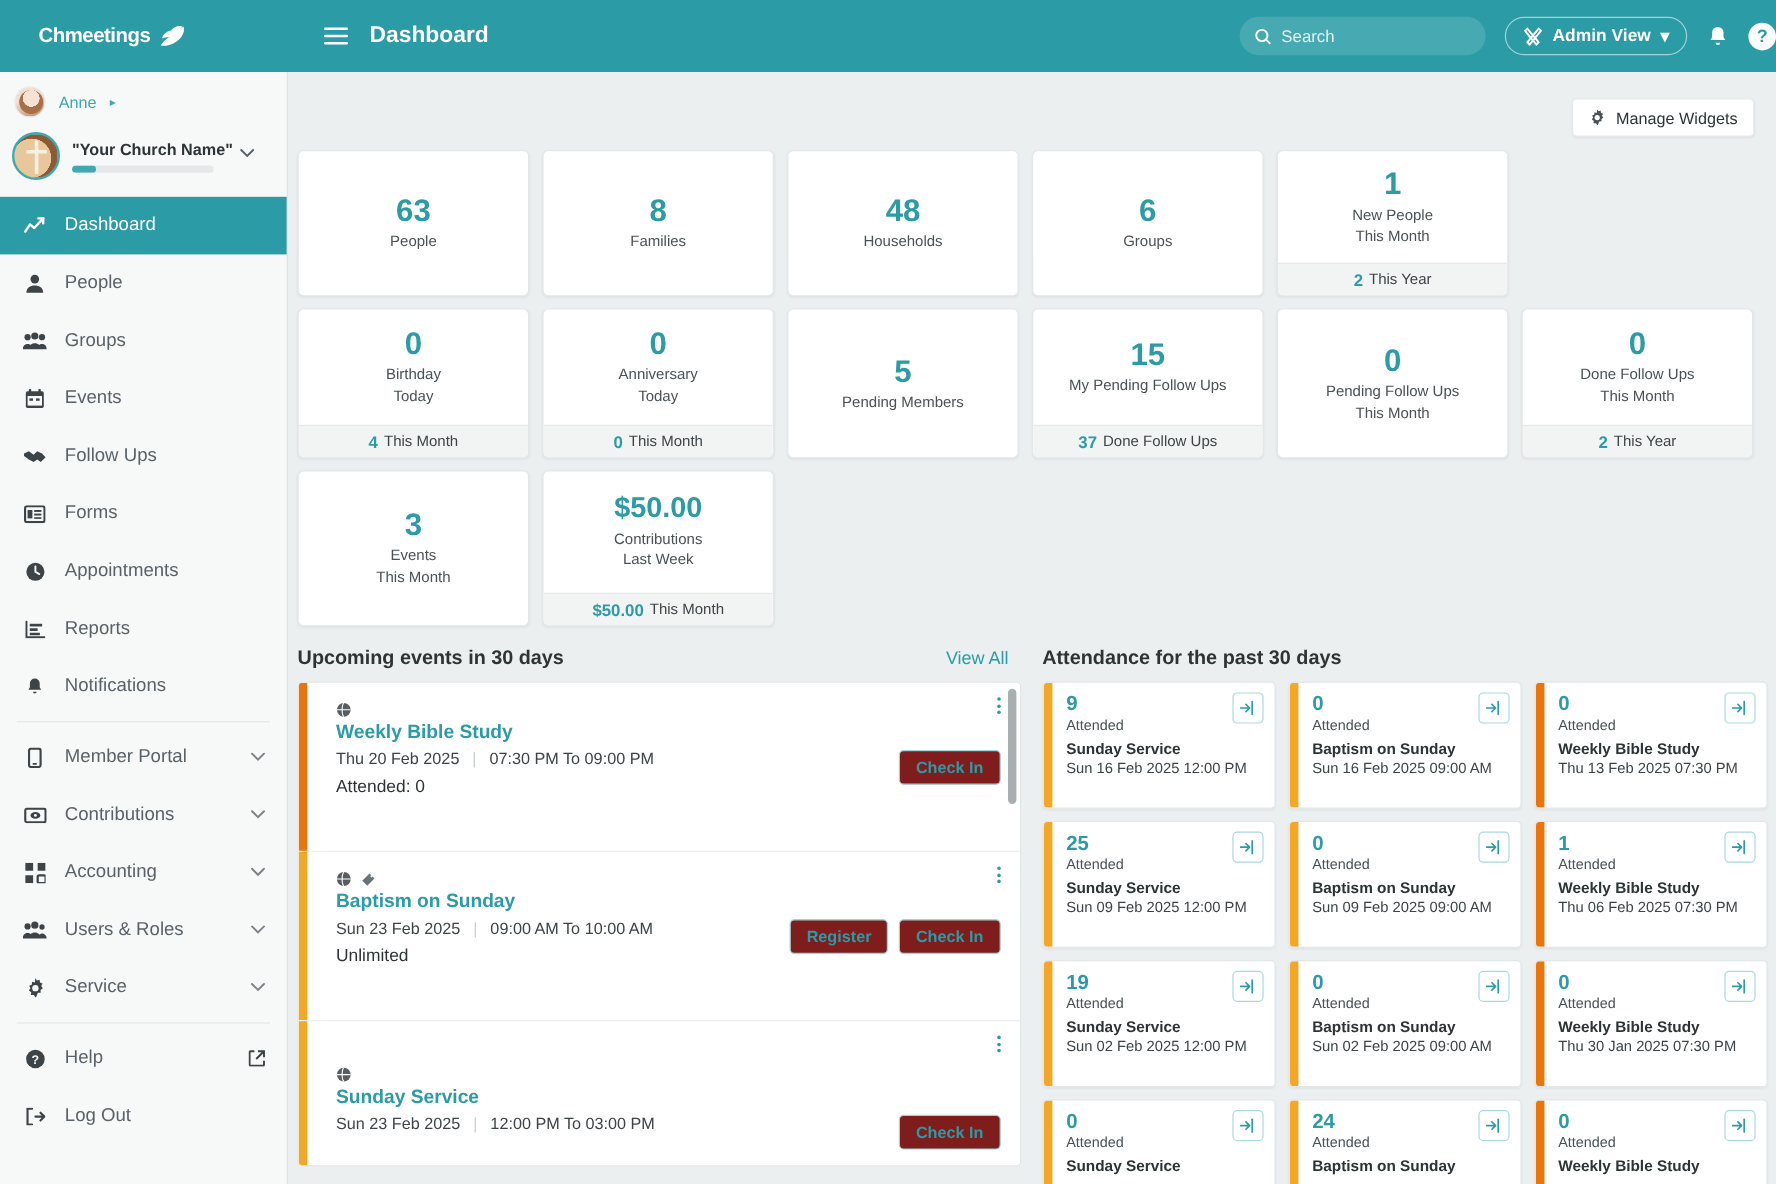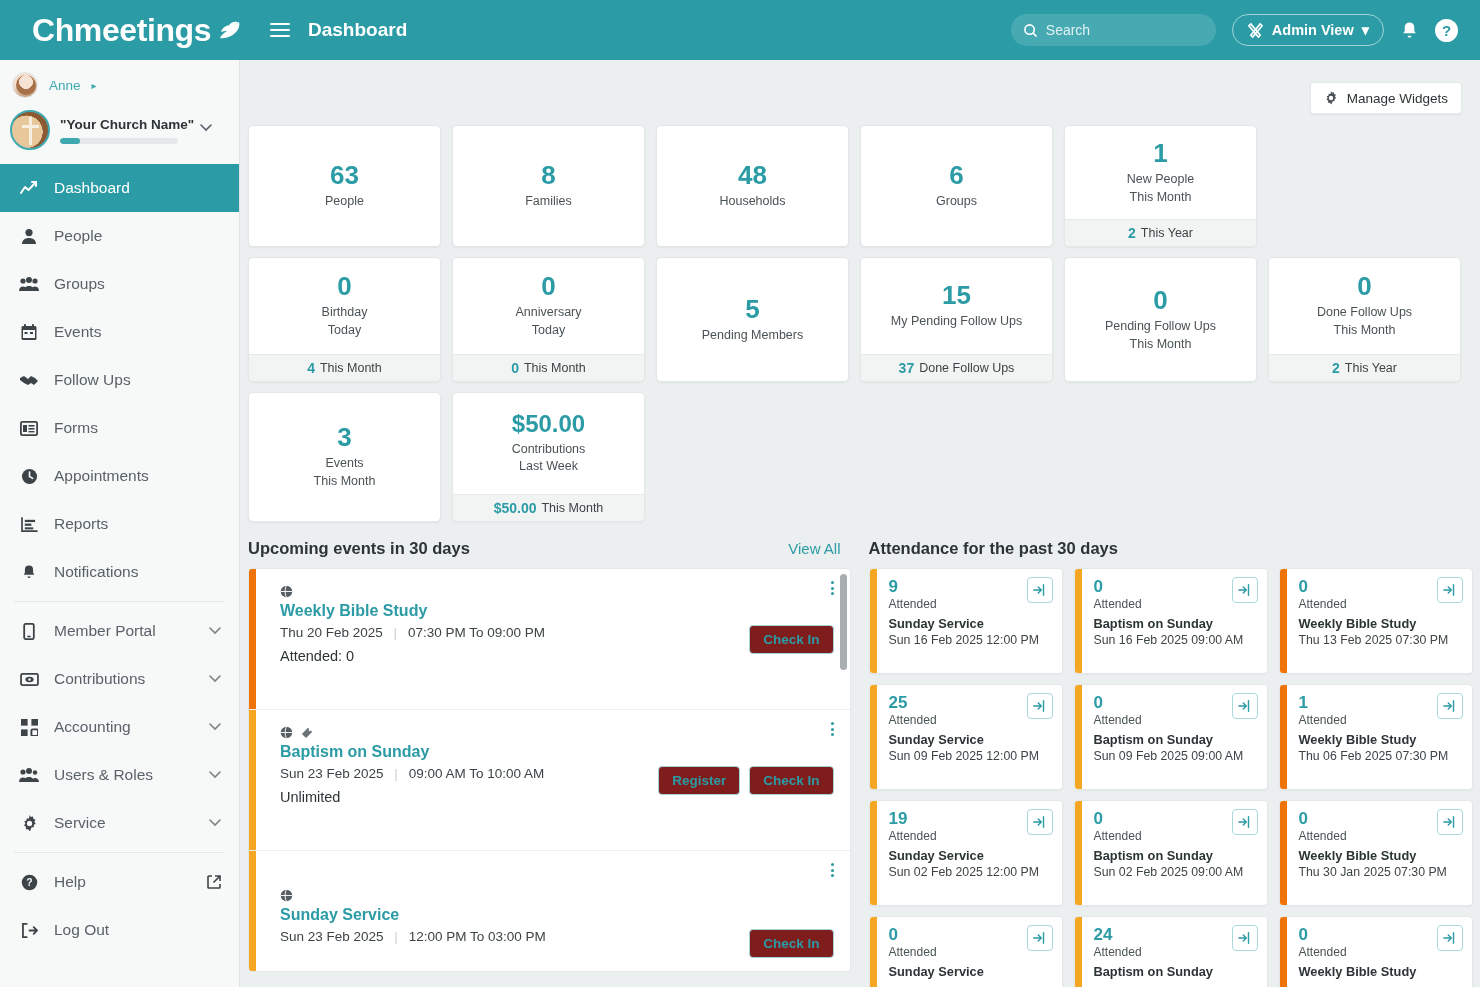--- a/index.html
+++ b/index.html
@@ -12,28 +12,28 @@
 
   
   .topbar {
     position: absolute; top: 0; left: 0; width: 1480px; height: 60px;
     background: #2b9ba5; display: flex; align-items: center; z-index: 20;
   }
   .brand {
     width: 240px; height: 60px; display: flex; align-items: center;
     padding-left: 32px; color: #fff;
   }
-  .brand-text { font-size: 32px; font-weight: 700; letter-spacing: -0.4px; }
+  .brand-text { font-size: 17px; font-weight: 700; letter-spacing: -0.4px; }
   .brand-mark { margin-left: 5px; display: flex; align-items: center; }
   .hamburger-wrap { display: flex; align-items: center; margin-left: 30px; gap: 18px; }
   .hamburger { width: 20px; display: flex; flex-direction: column; gap: 4px; cursor: pointer; }
   .hamburger i { display: block; height: 2px; background: #fff; border-radius: 1px; }
   .page-title { color: #fff; font-size: 19px; font-weight: 700; }
   .topbar-right {
-    margin-left: auto; display: flex; align-items: center; gap: 16px; padding-right: 22px;
+    margin-left: auto; display: flex; align-items: center; gap: 16px; 
   }
   .searchbox {
     width: 205px; height: 32px; border-radius: 16px; background: #47aab2;
     display: flex; align-items: center; padding: 0 12px; gap: 8px; cursor: text;
   }
   .searchbox input {
     background: transparent; border: none; outline: none; color: #fff;
     font-size: 14px; font-family: inherit; width: 150px;
   }
   .searchbox input::placeholder { color: #e2f2f3; }

